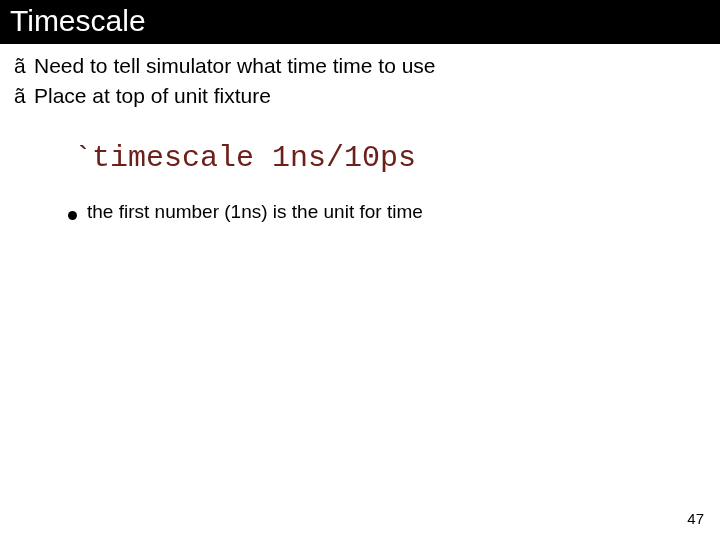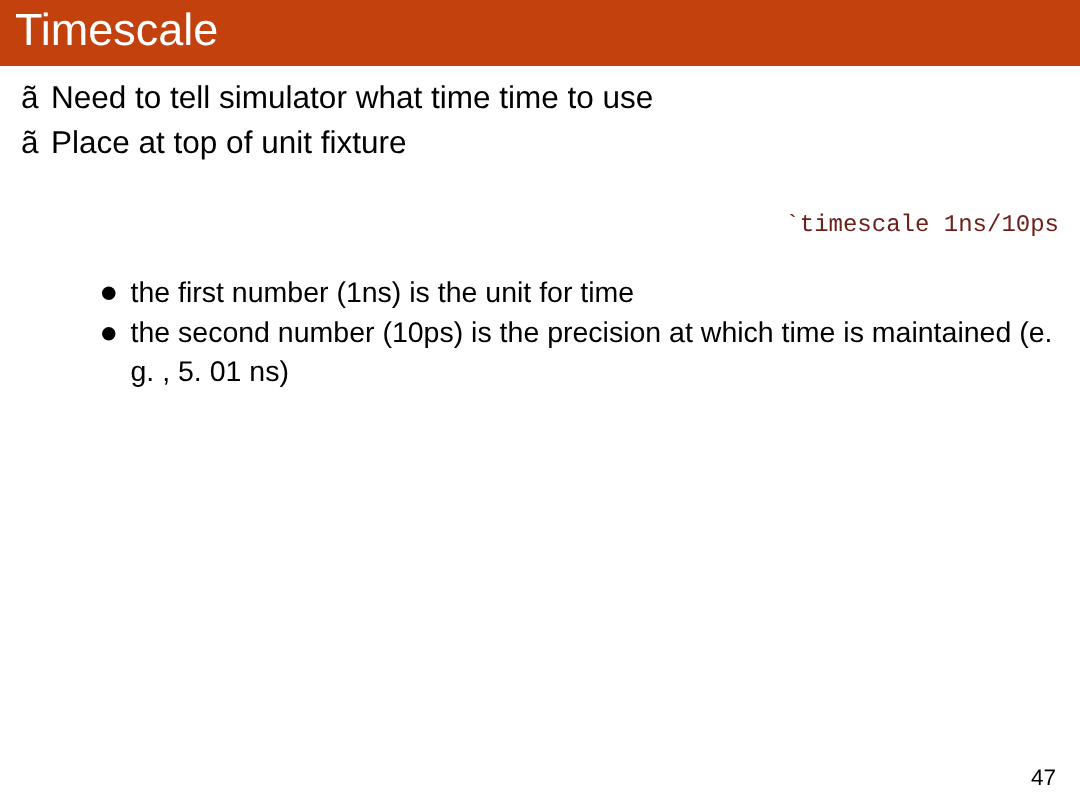--- a/index.html
+++ b/index.html
@@ -7,21 +7,21 @@
     padding: 0;
     width: 720px;
     height: 540px;
     background: #ffffff;
     font-family: Verdana, Geneva, sans-serif;
     color: #000000;
     overflow: hidden;
     position: relative;
   }
   .header-bar {
-    background: #c2410c;
+    background: #000000;
     color: #ffffff;
     padding: 4px 18px 6px 10px;
     font-size: 30px;
     font-weight: 400;
   }
   .content {
     padding: 8px 14px 0 14px;
   }
   .line {
     display: flex;
@@ -34,31 +34,30 @@
     display: inline-block;
     width: 20px;
     font-size: 21px;
     color: #000000;
   }
   .bullet-a-text {
     flex: 1;
   }
   .code-block {
     font-family: "Courier New", Courier, monospace;
-    font-size: 16px;
+    font-size: 30px;
     color: #6d201a;
     margin: 30px 0 24px 60px;
-    text-align: right;
   }
   .sub-list {
     margin: 6px 0 0 54px;
   }
   .sub-line {
     display: flex;
-    align-items: flex-start;
+    align-items: center;
     font-size: 19px;
     line-height: 1.35;
     margin-bottom: 2px;
   }
   .dot {
     width: 9px;
     height: 9px;
     border-radius: 50%;
     background: #000000;
     margin-top: 8px;
@@ -94,21 +93,17 @@
     <span class="bullet-a-text">Place at top of unit fixture</span>
   </div>
 
   <div class="code-block">`timescale 1ns/10ps</div>
 
   <div class="sub-list">
     <div class="sub-line">
       <span class="dot"></span>
       <span class="sub-text">the first number (1ns) is the unit for time</span>
     </div>
-    <div class="sub-line">
-      <span class="dot"></span>
-      <span class="sub-text">the second number (10ps) is the precision at which time is maintained (e. g. , 5. 01 ns)</span>
-    </div>
   </div>
 
 </div>
 
 <div class="page-num">47</div>
 
 </body></html>

